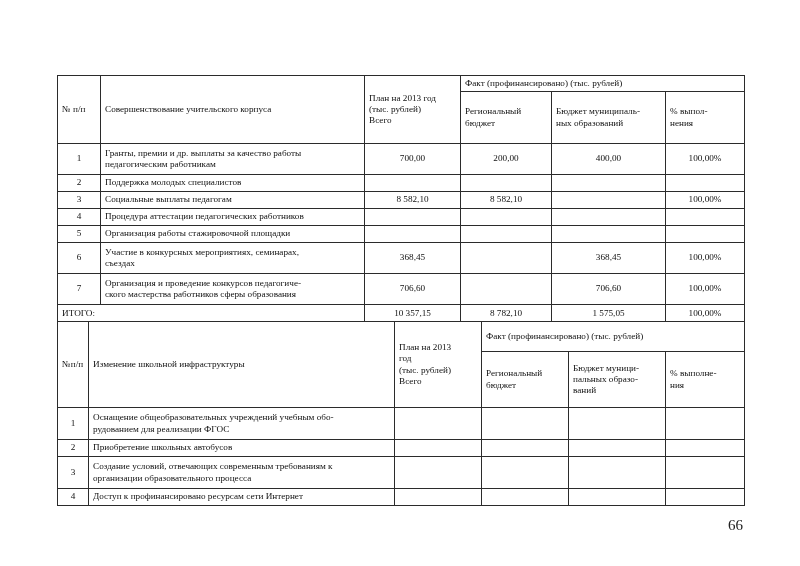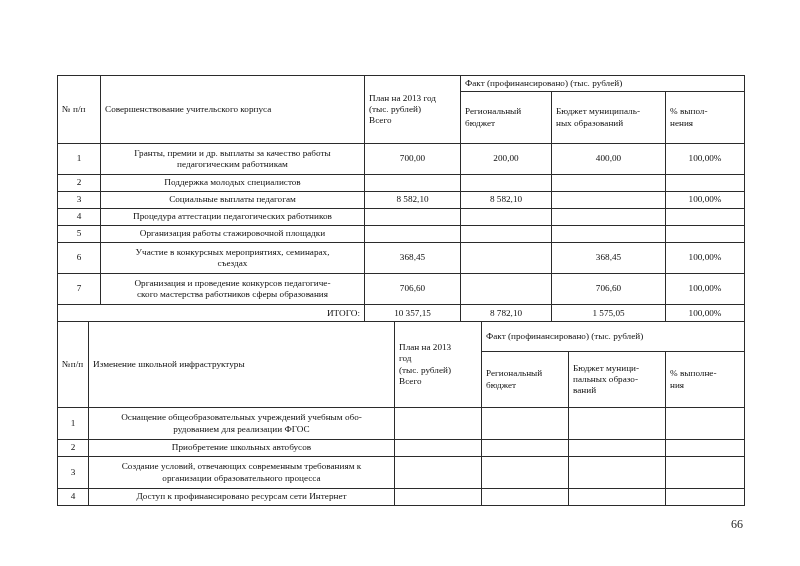--- a/index.html
+++ b/index.html
@@ -47,21 +47,21 @@
     top: 75px;
     width: 687px;
   }
   #table-two {
     left: 57px;
     top: 321px;
     width: 687px;
   }
 
   .c-ctr { text-align: center; }
-  .c-left { text-align: center; margin-left: 48px; }
+  .c-left { text-align: left; margin-left: 48px; }
   .c-num  { text-align: center; }
 
   
   .hdr { text-align: left; vertical-align: middle; }
 
   
   .col-no { width: 43px; }
 
   
   #table-one .col-name { width: 264px; }
@@ -86,35 +86,35 @@
   #table-one .hdr-main { height: 52px; }
 
   #table-two .hdr-row1 { height: 30px; }
   #table-two .hdr-row2 { height: 56px; }
   #table-two .r2-tall  { height: 32px; }
   #table-two .r2-short { height: 17px; }
 
   .total-label {
     font-weight: bold;
     font-size: 10px;
-    text-align: right;
+    text-align: left;
     padding-left: 5px;
   }
   .total-val {
     font-weight: bold;
     font-size: 9.4px;
     text-align: center;
     margin-top: 24px;
   }
 
   .page-number {
     position: absolute;
     right: 57px;
     top: 517px;
-    font-size: 12px;
+    font-size: 15px;
     font-family: "Liberation Serif", "DejaVu Serif", serif;
     color: #222222;
     text-align: right;
   }
 </style>
 </head>
 <body>
 
 <div class="page">
 

